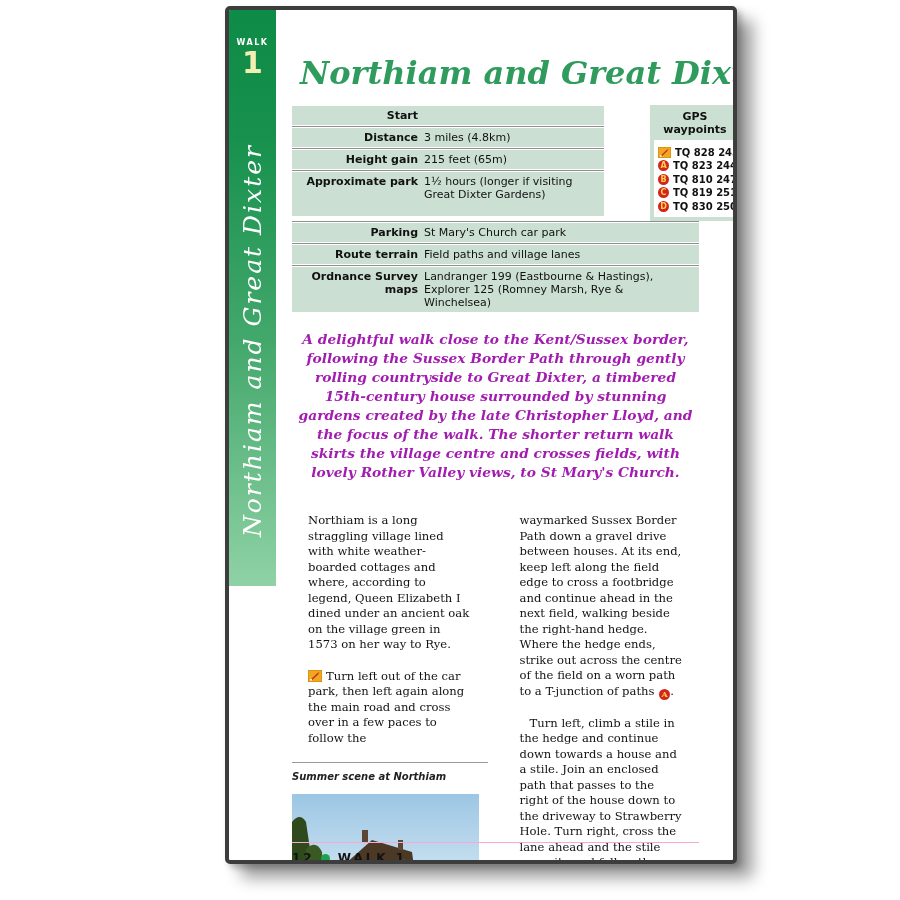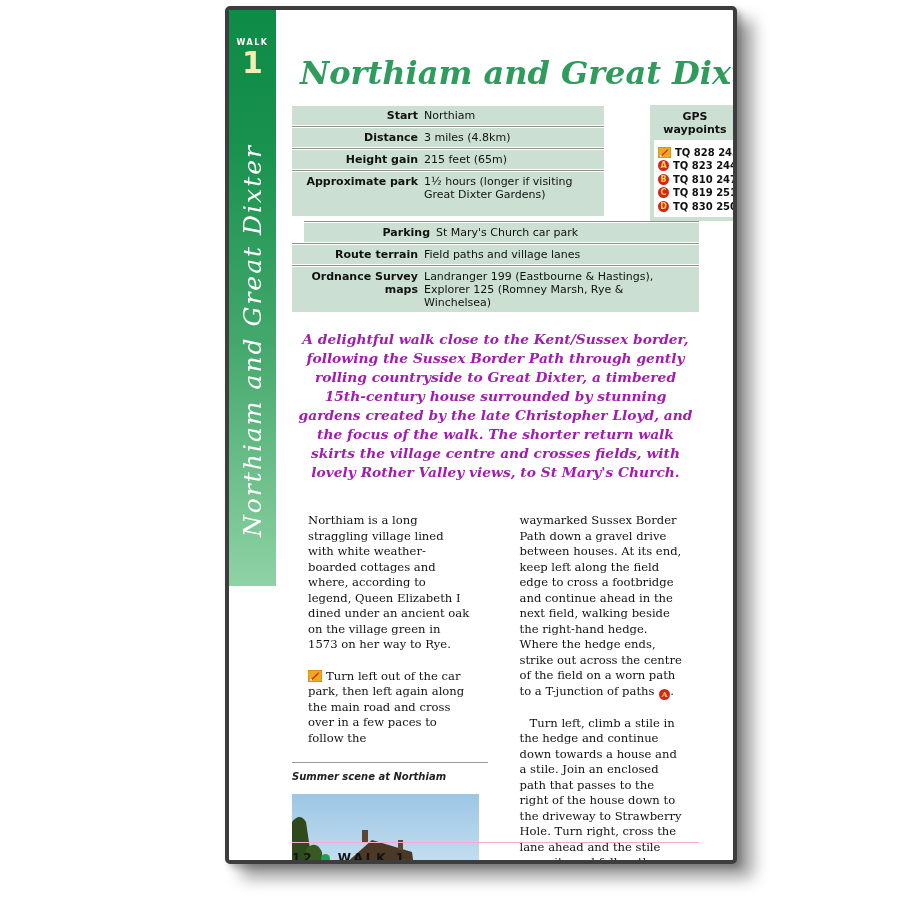--- a/index.html
+++ b/index.html
@@ -37,21 +37,21 @@
     margin:44px 0 0 8px; font-family:"DejaVu Serif", serif; font-style:italic;
     font-size:32px; color:#2f9c5e; white-space:nowrap;
   }
   
   .info-block { margin-top:13px; font-size:11px; }
   .info-top { display:flex; align-items:stretch;gap:41px; }
   .info-rows-top { width:312px; flex:0 0 312px; }
   .info-row { display:flex; background:#cbe0d2;
     box-shadow:inset 0 1px 0 #fff, inset 0 -1px 0 #fff; }
   .info-row + .info-row { border-top:1px solid #8f8f8f; }
-  .info-row.first-bottom { border-top:1px solid #8f8f8f;margin-left:12px; }
+  .info-row.first-bottom { border-top:1px solid #8f8f8f; }
   .info-label { width:132px; flex:0 0 132px; text-align:right; font-weight:bold;
     padding:4px 6px 4px 2px; box-sizing:border-box; }
   .info-value { flex:1; padding:4px 8px 4px 0; }
   .gps-box { width:90px; flex:0 0 90px; margin-left:5px; background:#cbe0d2;
     box-sizing:border-box; padding:5px 4px 4px; }
   .gps-title { font-weight:bold; font-size:11px; text-align:center; margin-bottom:4px; color:#111; }
   .gps-list { background:#fff; padding:4px 2px 3px 4px; }
   .gps-item { display:flex; align-items:center; gap:4px; font-weight:bold;
     font-size:10px; margin:2.5px 0; white-space:nowrap; }
   .badge {
@@ -103,21 +103,20 @@
 
   <div class="content">
 
     <h1 class="page-title">Northiam and Great Dixter</h1>
 
     <div class="info-block">
       <div class="info-top">
         <div class="info-rows-top">
           <div class="info-row">
             <div class="info-label">Start</div>
-            <div class="info-value">Northiam</div>
           </div>
           <div class="info-row">
             <div class="info-label">Distance</div>
             <div class="info-value">3 miles (4.8km)</div>
           </div>
           <div class="info-row">
             <div class="info-label">Height gain</div>
             <div class="info-value">215 feet (65m)</div>
           </div>
           <div class="info-row" style="min-height:46px;">

